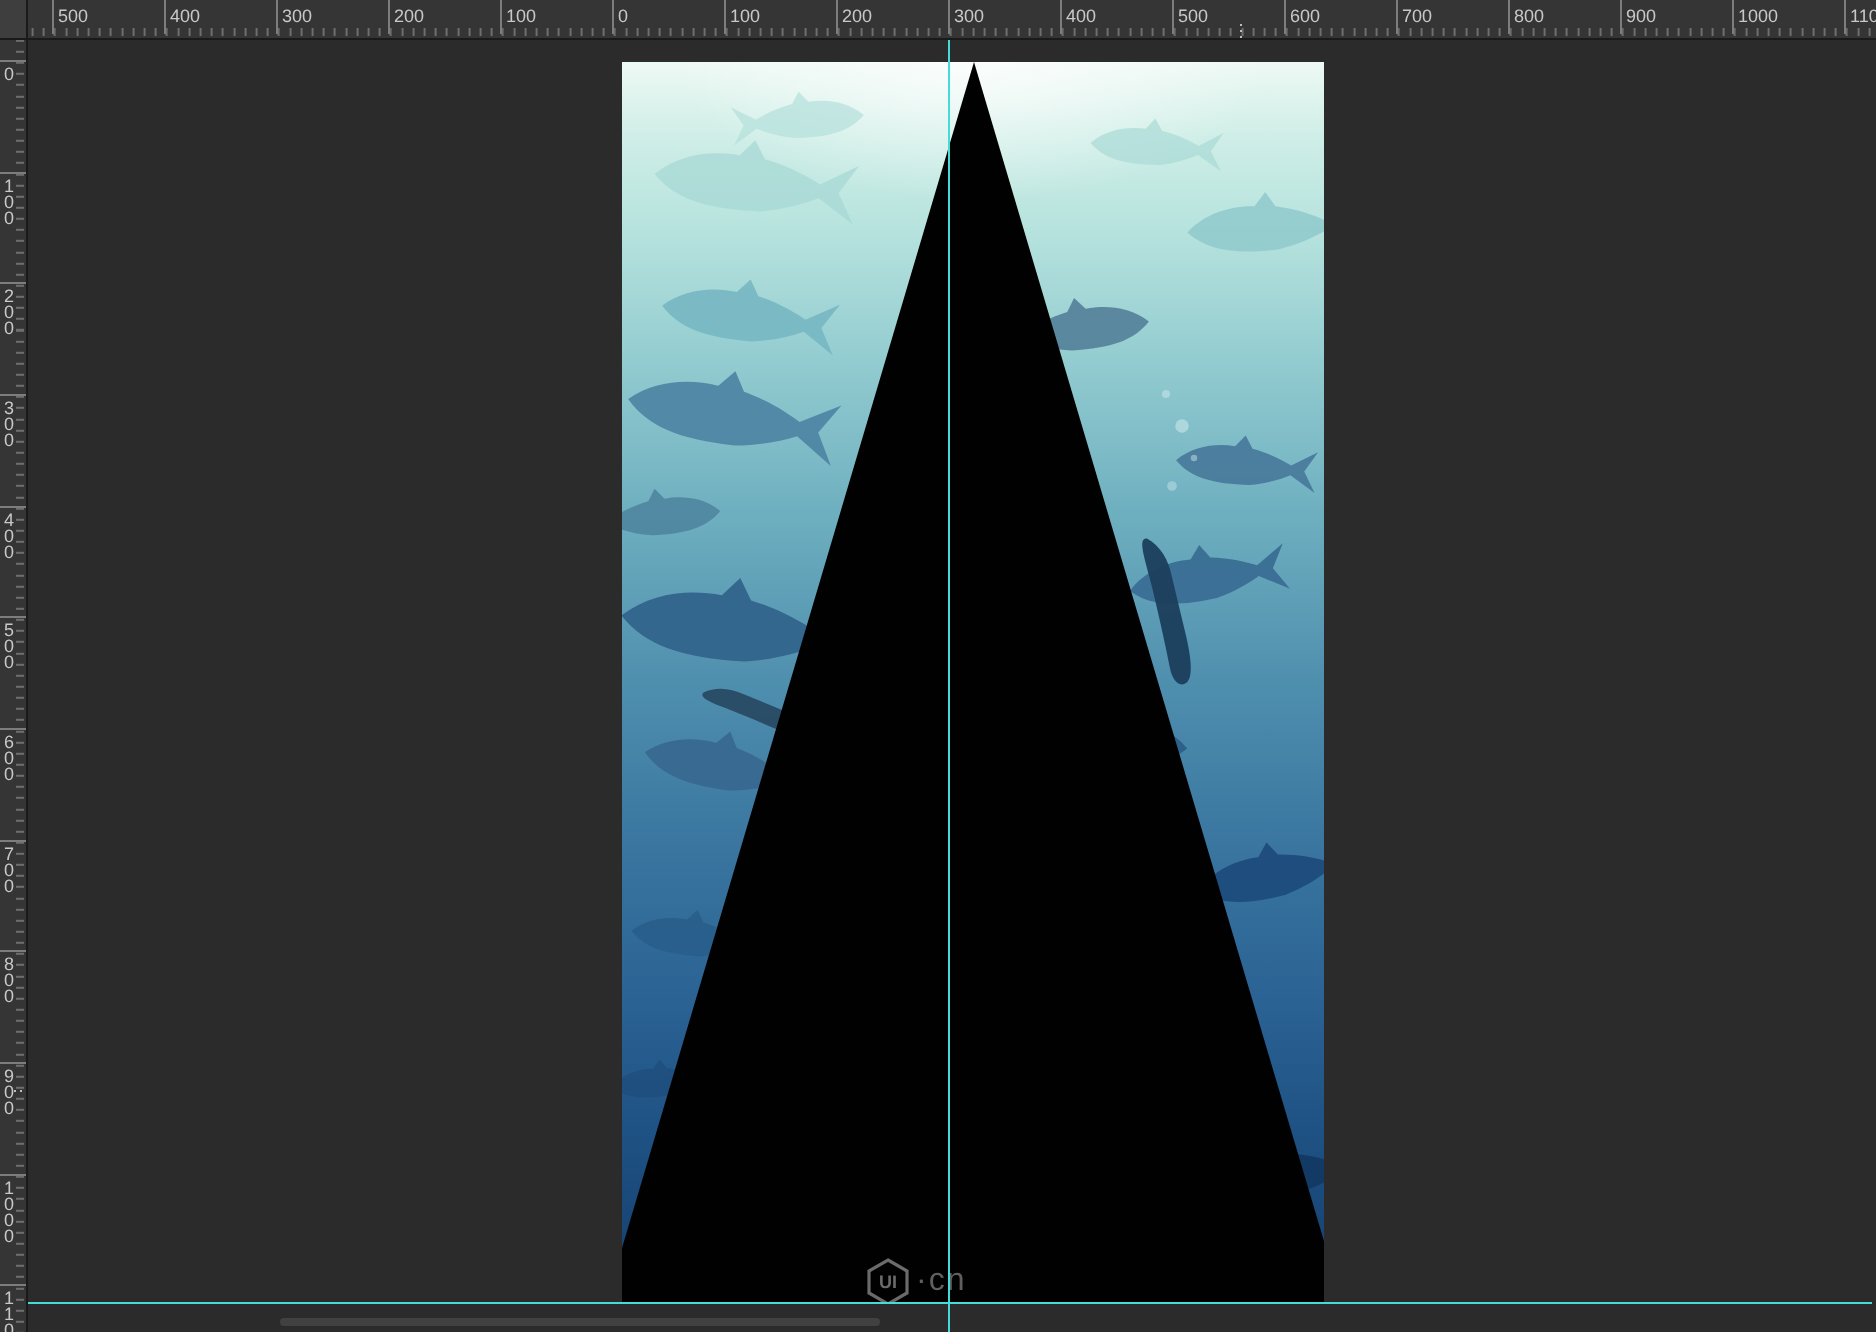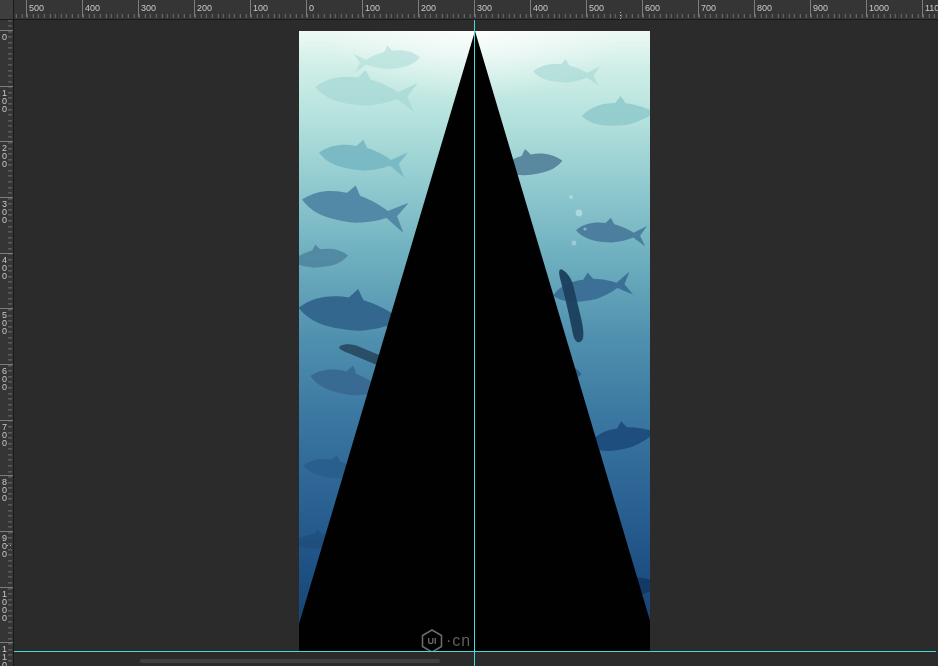--- a/index.html
+++ b/index.html
@@ -97,21 +97,21 @@
         <span class="v-label" style="top: 403px;">700</span>
         <span class="v-label" style="top: 458px;">800</span>
         <span class="v-label" style="top: 514px;">900</span>
         <span class="v-label" style="top: 570px;">1000</span>
         <span class="v-label" style="top: 625px;">1100</span>
       </div>
     <div class="cursor-marker-v" id="cm-v" style="top: 525px;"></div>
   </div>
 
   <div class="canvas">
-    <div class="artboard" id="artboard" style="background: radial-gradient(60% 16% at 50% 0%, rgba(255, 255, 255, 0.75), rgba(255, 255, 255, 0) 70%), linear-gradient(rgb(238, 249, 244) 0%, rgb(207, 238, 231) 6%, rgb(181, 226, 221) 14%, rgb(147, 204, 208) 24%, rgb(111, 176, 192) 36%, rgb(79, 143, 174) 50%, rgb(58, 118, 160) 63%, rgb(42, 98, 147) 76%, rgb(29, 79, 129) 88%, rgb(20, 62, 108) 100%);">
+    <div class="artboard" id="artboard" style="background: radial-gradient(60% 16% at 50% 0%, rgba(255, 255, 255, 0.75), rgba(255, 255, 255, 0) 70%), linear-gradient(rgb(238, 249, 244) 0%, rgb(207, 238, 231) 6%, rgb(181, 226, 221) 14%, rgb(147, 204, 208) 24%, rgb(111, 176, 192) 36%, rgb(79, 143, 174) 50%, rgb(58, 118, 160) 63%, rgb(42, 98, 147) 76%, rgb(29, 79, 129) 88%, rgb(20, 62, 108) 100%); margin-left: 12px;">
       <svg class="scene" viewBox="0 0 351 620" preserveAspectRatio="none">
         <defs>
           <path id="fish-shape" d="M0,7 C5,2 12,0.6 18,1 L21,-2.6 23.5,1.3 C29,2.3 33,4 36,5.5 L44,0.6 40.2,7 44,13.4 36,8.5 C33,10 29,11.7 23.5,12.7 C12,13.4 5,12 0,7 Z"></path>
           <path id="arm-shape" d="M0,6 C6,1 14,0 22,1.5 L52,6 C62,7.5 72,10 74,14 C76,18.5 71,21 64,19.5 C54,17.5 30,13.5 18,12 C7,10.5 -2,10 0,6 Z"></path>
         </defs>
         <g id="fish-layer">
             <use href="#fish-shape" transform="translate(18 40) rotate(6) scale(2.3 2.3)" fill="#a7d8d4" opacity="0.75"></use>
             <use href="#fish-shape" transform="translate(120 16) rotate(-5) scale(-1.5 1.5)" fill="#b3e0dc" opacity="0.7"></use>
             <use href="#fish-shape" transform="translate(235 30) rotate(4) scale(1.5 1.5)" fill="#a9dad6" opacity="0.7"></use>
             <use href="#fish-shape" transform="translate(282 72) rotate(-3) scale(1.9 1.9)" fill="#8fc9cd" opacity="0.85"></use>

